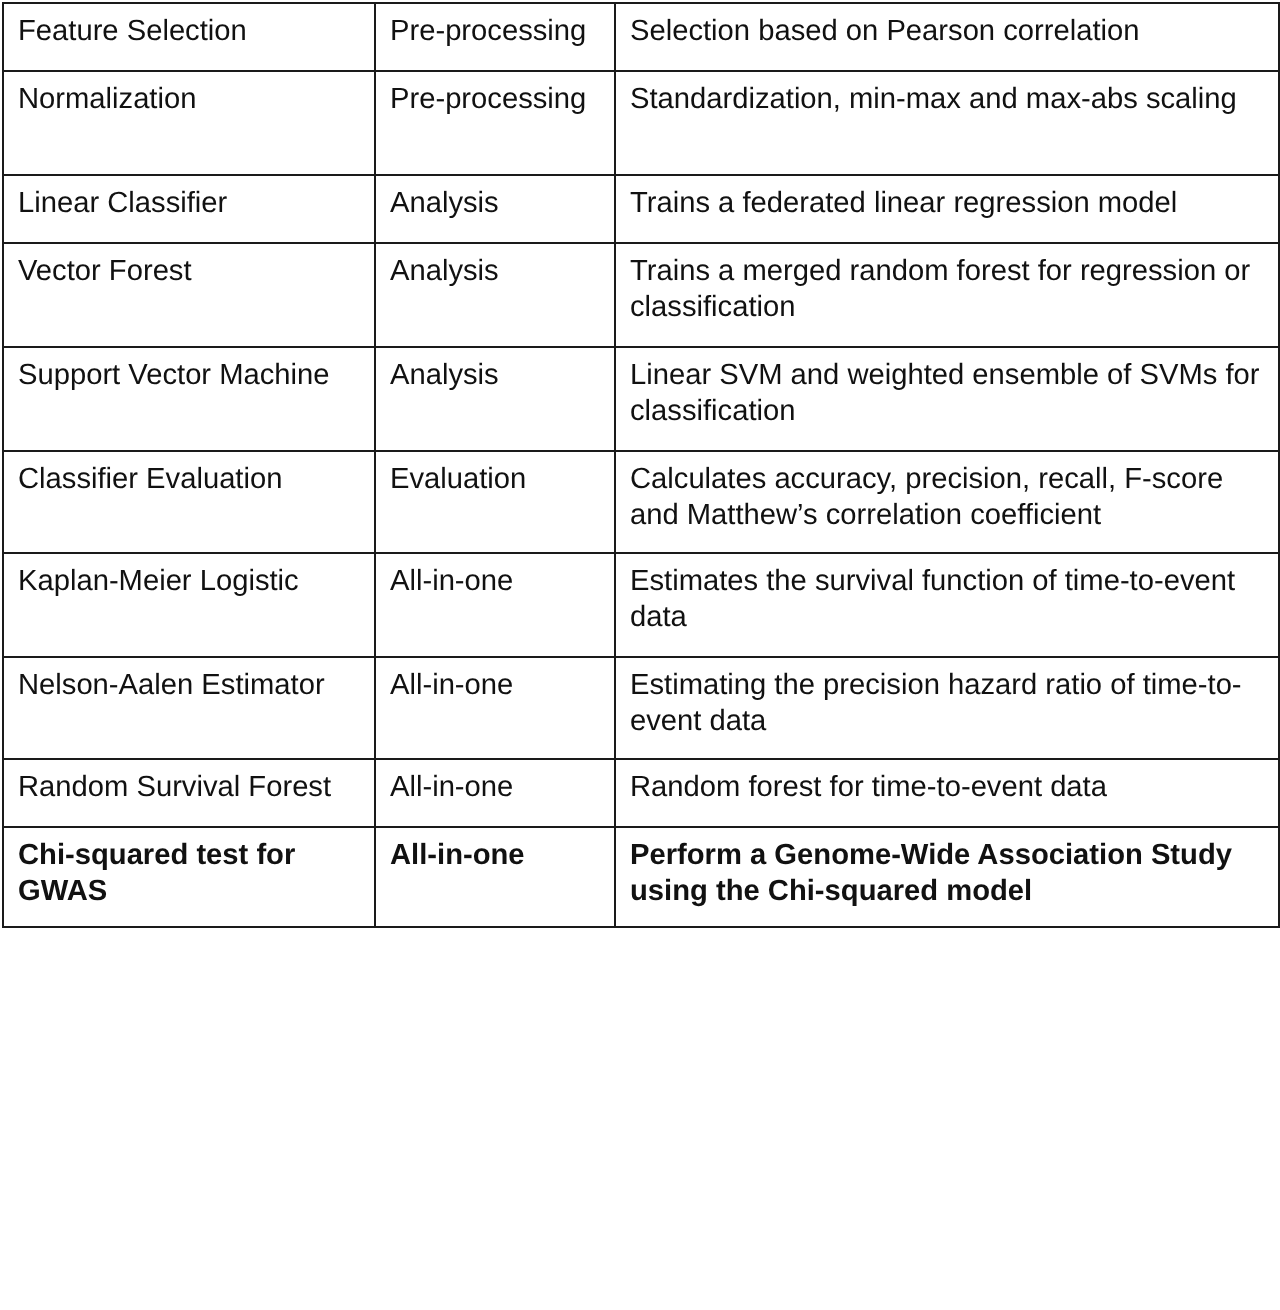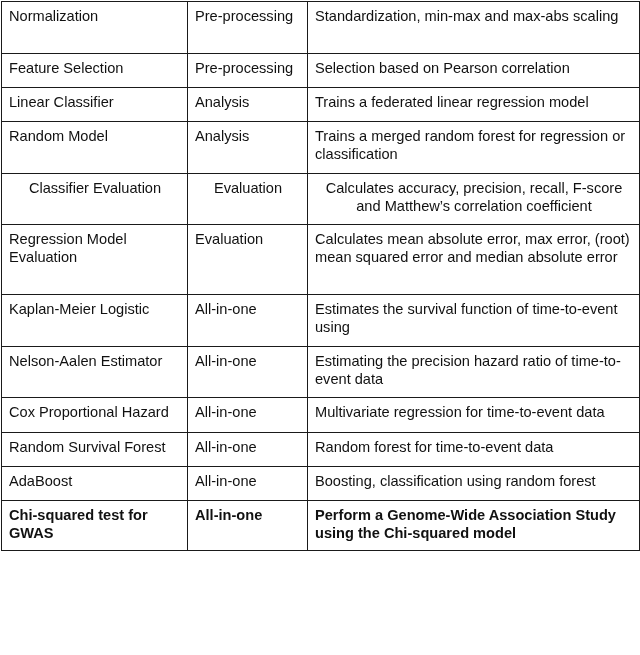--- a/index.html
+++ b/index.html
@@ -38,74 +38,64 @@
 </head>
 <body>
 
 <table>
   <colgroup>
     <col class="c1">
       <col class="c2">
       <col class="c3">
   </colgroup>
   <tbody id="tbody">
+    <tr style="height: 34px;">
+        <td>Feature Selection</td>
+        <td>Pre-processing</td>
+        <td>Selection based on Pearson correlation</td>
+      </tr>
     <tr style="height: 52px;">
         <td>Normalization</td>
         <td>Pre-processing</td>
         <td>Standardization, min-max and max-abs scaling</td>
-      </tr>
-    <tr style="height: 34px;">
-        <td>Feature Selection</td>
-        <td>Pre-processing</td>
-        <td>Selection based on Pearson correlation</td>
       </tr>
     <tr style="height: 34px;">
         <td>Linear Classifier</td>
         <td>Analysis</td>
         <td>Trains a federated linear regression model</td>
       </tr>
     <tr style="height: 52px;">
-        <td>Random Model</td>
+        <td>Vector Forest</td>
         <td>Analysis</td>
         <td>Trains a merged random forest for regression or classification</td>
       </tr>
-    <tr style="height: 51px; text-align: center;">
+    <tr style="height: 52px;">
+        <td>Support Vector Machine</td>
+        <td>Analysis</td>
+        <td>Linear SVM and weighted ensemble of SVMs for classification</td>
+      </tr>
+    <tr style="height: 51px;">
         <td>Classifier Evaluation</td>
         <td>Evaluation</td>
         <td>Calculates accuracy, precision, recall, F-score and Matthew’s correlation coefficient</td>
       </tr>
-    <tr style="height: 70px;">
-        <td>Regression Model Evaluation</td>
-        <td>Evaluation</td>
-        <td>Calculates mean absolute error, max error, (root) mean squared error and median absolute error</td>
-      </tr>
     <tr style="height: 52px;">
         <td>Kaplan-Meier Logistic</td>
         <td>All-in-one</td>
-        <td>Estimates the survival function of time-to-event using</td>
+        <td>Estimates the survival function of time-to-event data</td>
       </tr>
     <tr style="height: 51px; margin-left: 33px;">
         <td>Nelson-Aalen Estimator</td>
         <td>All-in-one</td>
         <td>Estimating the precision hazard ratio of time-to-event data</td>
       </tr>
-    <tr style="height: 35px;">
-        <td>Cox Proportional Hazard</td>
-        <td>All-in-one</td>
-        <td>Multivariate regression for time-to-event data</td>
-      </tr>
     <tr style="height: 34px; margin-left: 24px;">
         <td>Random Survival Forest</td>
         <td>All-in-one</td>
         <td>Random forest for time-to-event data</td>
-      </tr>
-    <tr style="height: 34px;">
-        <td>AdaBoost</td>
-        <td>All-in-one</td>
-        <td>Boosting, classification using random forest</td>
       </tr>
     <tr style="height: 50px; font-weight: bold;">
         <td>Chi-squared test for GWAS</td>
         <td>All-in-one</td>
         <td>Perform a Genome-Wide Association Study using the Chi-squared model</td>
       </tr>
   </tbody>
 </table>
 
 </body></html>

